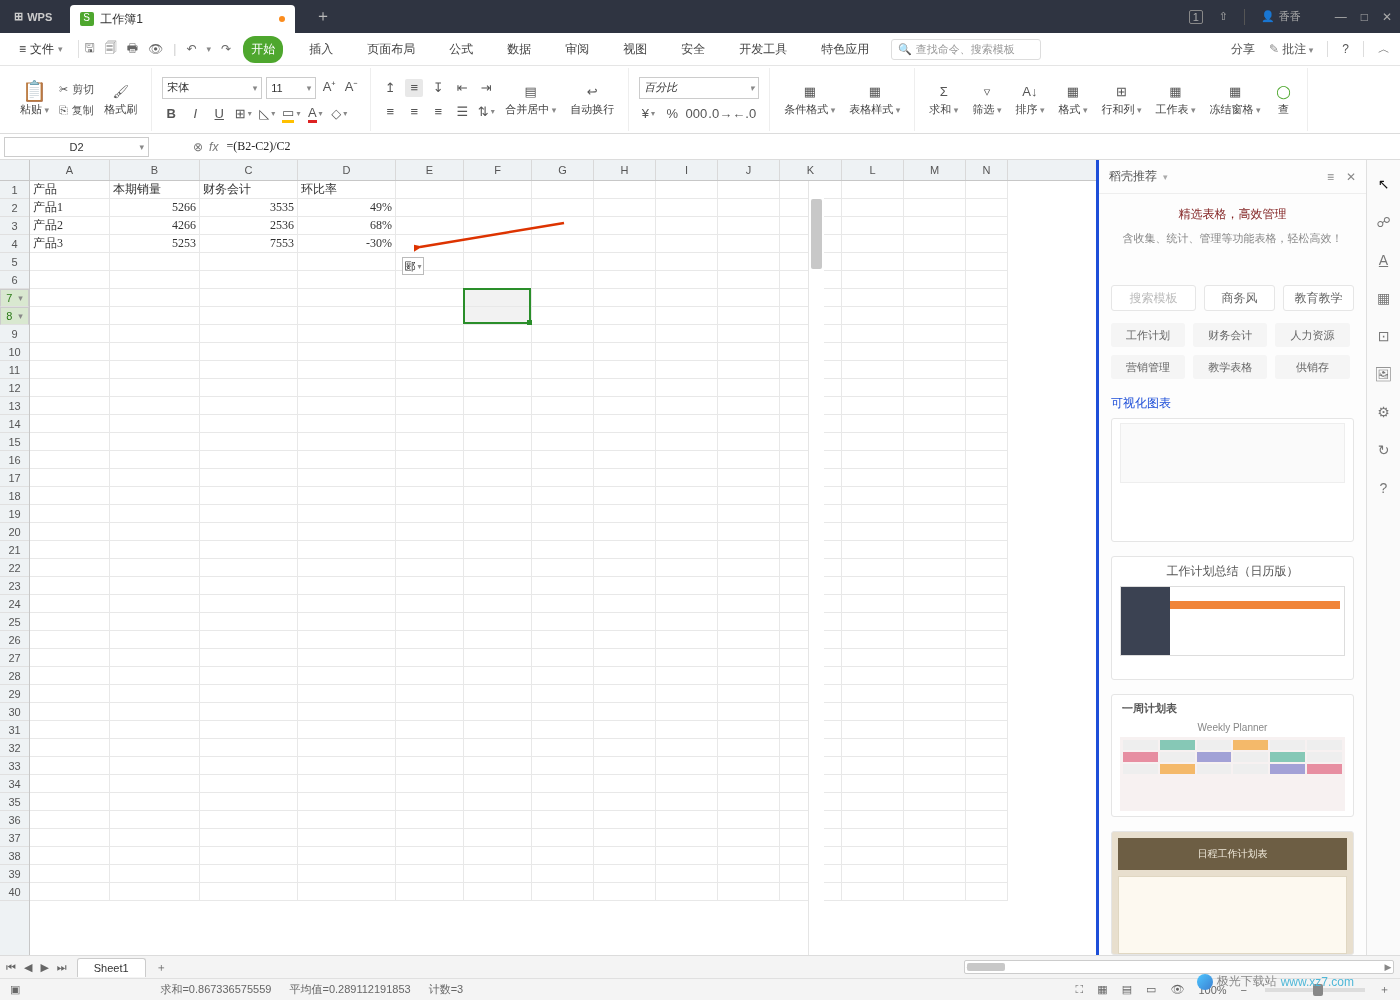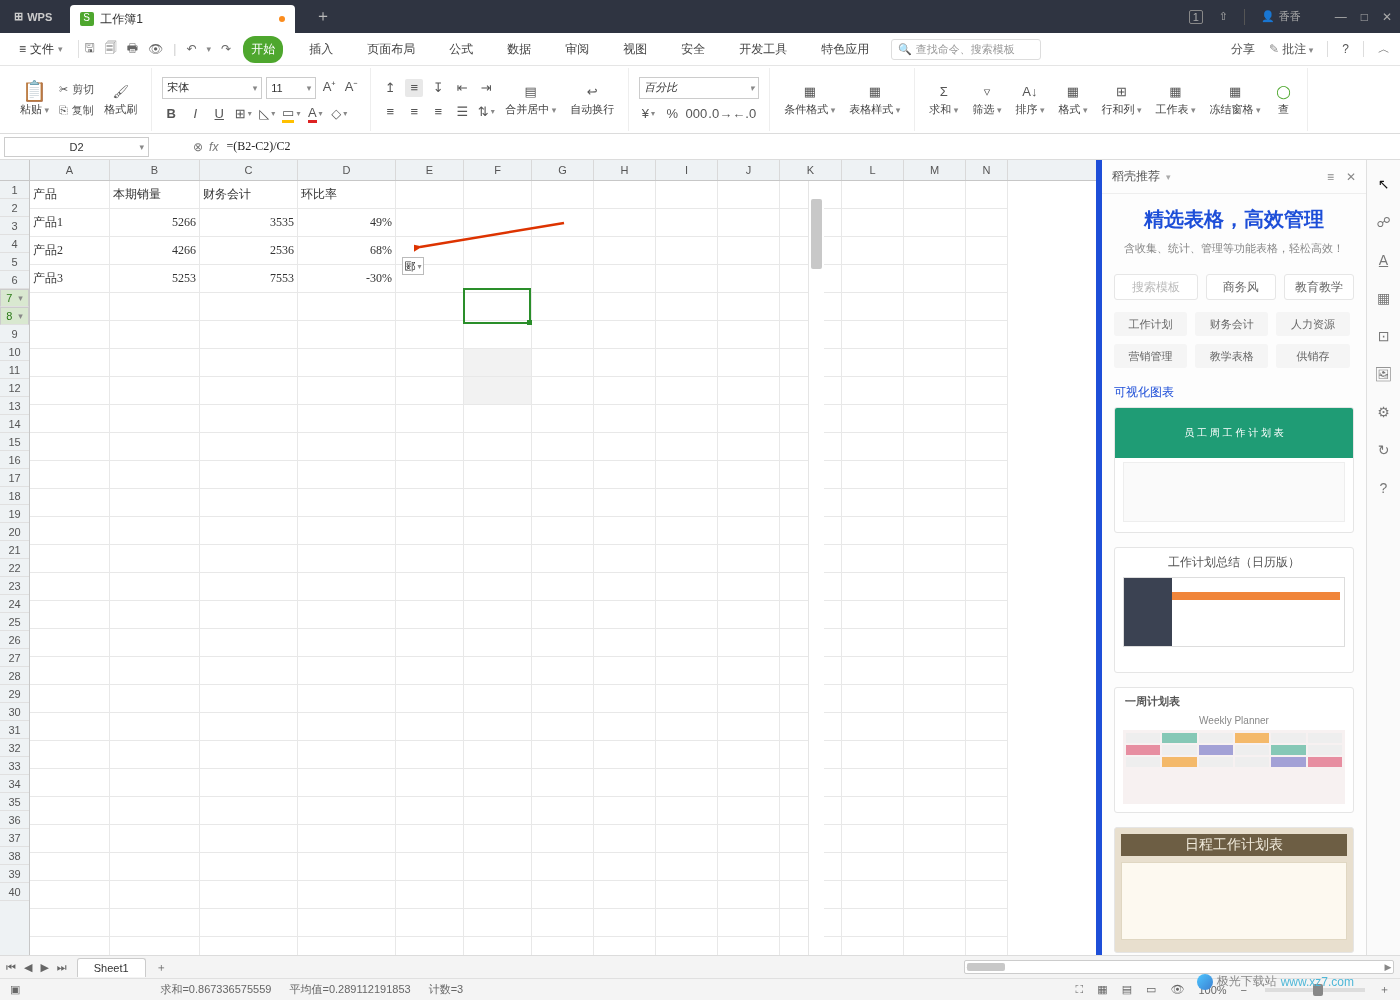--- a/index.html
+++ b/index.html
@@ -89,60 +89,60 @@
 .grid-wrap { display:flex; height:calc(100% - 33px - 33px - 68px - 26px - 23px - 22px); position:relative; }
 .sheet-area { flex:1; display:flex; flex-direction:column; overflow:hidden; position:relative; }
 .col-head-row { display:flex; height:21px; border-bottom:1px solid #c7c7c7; background:#eef2f4; }
 .corner { width:30px; border-right:1px solid #c7c7c7; background:#eef2f4; }
 .col-h { border-right:1px solid #d9d9d9; display:flex; align-items:center; justify-content:center; font-size:11px; color:#555; background:#eef2f4; }
 .cellgrid { display:flex; flex:1; overflow:hidden; position:relative; }
 .row-heads { display:flex; flex-direction:column; width:30px; background:#eef2f4; border-right:1px solid #c7c7c7; }
 .row-h { height:18px; border-bottom:1px solid #e0e0e0; display:flex; align-items:center; justify-content:center; font-size:11px; color:#555; }
 .row-h.sel { background:#d9e8d0; color:#2a7a16; }
 .cells { flex:1; position:relative; }
-.row { display:flex; height:28px;text-align:center; }
+.row { display:flex; height:18px;text-align:center; }
 .cell { border-right:1px solid #e8e8e8; border-bottom:1px solid #e8e8e8; padding:0 3px; font-size:12px; display:flex; align-items:center; overflow:hidden; white-space:nowrap; font-family:"SimSun", serif; }
 .cell.right { justify-content:flex-end; }
 .cell.selband { background:#f2f2f2; }
 .active-cell-outline { position:absolute; border:2px solid #2a8e2a; pointer-events:none; z-index:20; }
 .active-cell-outline::after { content:""; position:absolute; right:-3px; bottom:-3px; width:5px; height:5px; background:#2a8e2a; }
 .autofill-tag { position:absolute; width:22px; height:18px; border:1px solid #bbb; background:#fff; font-size:11px; display:flex; align-items:center; justify-content:center; z-index:10; }
 .autofill-tag::after { content:"▾"; font-size:8px; color:#888; margin-left:2px; }
 
 
 .arrow-wrap { position:absolute; z-index:30; pointer-events:none; }
 
 
-.right-side { width:270px; border-left:6px solid #1d4ed8; background:#fdfdfd; display:flex; flex-direction:column; }
+.right-side { width:270px; border-left:3px solid #1d4ed8; background:#fdfdfd; display:flex; flex-direction:column; }
 .side-header { display:flex; align-items:center; padding:8px 10px; gap:6px; border-bottom:1px solid #eee; color:#555; }
 .side-header .cls { margin-left:auto; color:#888; cursor:pointer; }
 .side-title { text-align:center; padding:12px 8px 4px; }
-.side-title h3 { font-size:20px; color:#1d4ed8; font-weight:bold; }
+.side-title h3 { font-size:12px; color:#7f1d1d; font-weight:normal; }
 .side-sub { text-align:center; color:#888; font-size:11px; padding:4px 8px 12px; }
 .pill-row { display:flex; gap:8px; padding:6px 12px; }
-.pill { flex:1; height:26px; border:1px solid #e6e6e6; border-radius:3px; display:flex; align-items:center; justify-content:center; font-size:12px; color:#666; cursor:pointer; background:#fff; }
+.pill { flex:1; height:26px; border:1px solid #e6e6e6; border-radius:3px; display:flex; align-items:center; justify-content:center; font-size:12px; color:#666; cursor:pointer; background:#fff;margin-top:21px; }
 .pill.wide { flex:1.2; }
 .pill.search { color:#bbb; }
 .tiny-cats { display:flex; flex-wrap:wrap; gap:8px; padding:6px 12px 10px; }
 .tiny-cat { width:calc(33% - 6px); height:24px; background:#f5f5f5; border-radius:3px; display:flex; align-items:center; justify-content:center; font-size:11px; color:#666; cursor:pointer; }
 .cat-label { padding:6px 12px 6px; font-size:12px; color:#1d4ed8; }
 .tpl-list { padding:0 12px; display:flex; flex-direction:column; gap:14px; overflow:hidden; }
 .tpl-card { border:1px solid #e5e5e5; border-radius:3px; height:126px; background:#fff; position:relative; overflow:hidden; }
 .tpl1-top { height:50px; background:#1f9c75; display:flex; align-items:center; justify-content:center; color:#fff; font-size:10px; }
 .tpl1-inner { margin:4px 8px; height:60px; background:#fafafa; border:1px solid #eee; }
 .tpl2-title { text-align:center; font-size:12px; color:#555; padding:6px 0; }
 .tpl2-body { margin:0 8px; height:70px; background:linear-gradient(90deg,#3b4252 22%,#fff 22%); border:1px solid #ddd; position:relative; }
 .tpl2-bar { position:absolute; left:22%; right:4px; top:14px; height:8px; background:#f0853a; }
 .tpl3-title { font-size:11px; color:#555; padding:6px 10px; font-weight:bold; }
 .tpl3-sub { text-align:center; font-size:10px; color:#888; }
 .tpl3-grid { margin:4px 8px; height:74px; background:#f7f1f1; display:grid; grid-template-columns:repeat(6,1fr); grid-auto-rows:10px; gap:2px; padding:3px; }
 .tpl3-grid span { background:#eee; }
 .tpl3-grid .a{background:#86c8b6}.tpl3-grid .b{background:#f4b96a}.tpl3-grid .c{background:#e78ea1}.tpl3-grid .d{background:#a3a1d6}
 .tpl4 { background:#e8dfce; }
-.tpl4-head { background:#6d5e44; height:22px; margin:6px; display:flex; align-items:center; justify-content:center; color:#f0eadb; font-size:14px; }
+.tpl4-head { background:#6d5e44; height:32px; margin:6px; display:flex; align-items:center; justify-content:center; color:#f0eadb; font-size:10px; }
 
 
 .right-rail { width:34px; border-left:1px solid #e0e0e0; background:#fafafa; display:flex; flex-direction:column; align-items:center; gap:18px; padding-top:14px; }
 .right-rail .ri { width:20px; height:20px; display:flex; align-items:center; justify-content:center; color:#777; cursor:pointer; font-size:14px; }
 .right-rail .ri.active { color:#111; }
 
 
 .sheettabs {
   height:23px; background:#f4f4f4; border-top:1px solid #dcdcdc;
   display:flex; align-items:center; padding:0 6px; font-size:11px; color:#666;
@@ -1145,21 +1145,20 @@
         <div class="tiny-cat">工作计划</div>
         <div class="tiny-cat">财务会计</div>
         <div class="tiny-cat">人力资源</div>
         <div class="tiny-cat">营销管理</div>
         <div class="tiny-cat">教学表格</div>
         <div class="tiny-cat">供销存</div>
       </div>
     <div class="cat-label">可视化图表</div>
     <div class="tpl-list">
       <div class="tpl-card">
-        <div class="tpl1-top">员 工 周 工 作 计 划 表</div>
         <div class="tpl1-inner"></div>
       </div>
       <div class="tpl-card">
         <div class="tpl2-title">工作计划总结（日历版）</div>
         <div class="tpl2-body">
             <div class="tpl2-bar"></div>
           </div>
       </div>
       <div class="tpl-card">
         <div class="tpl3-title">一周计划表</div>

